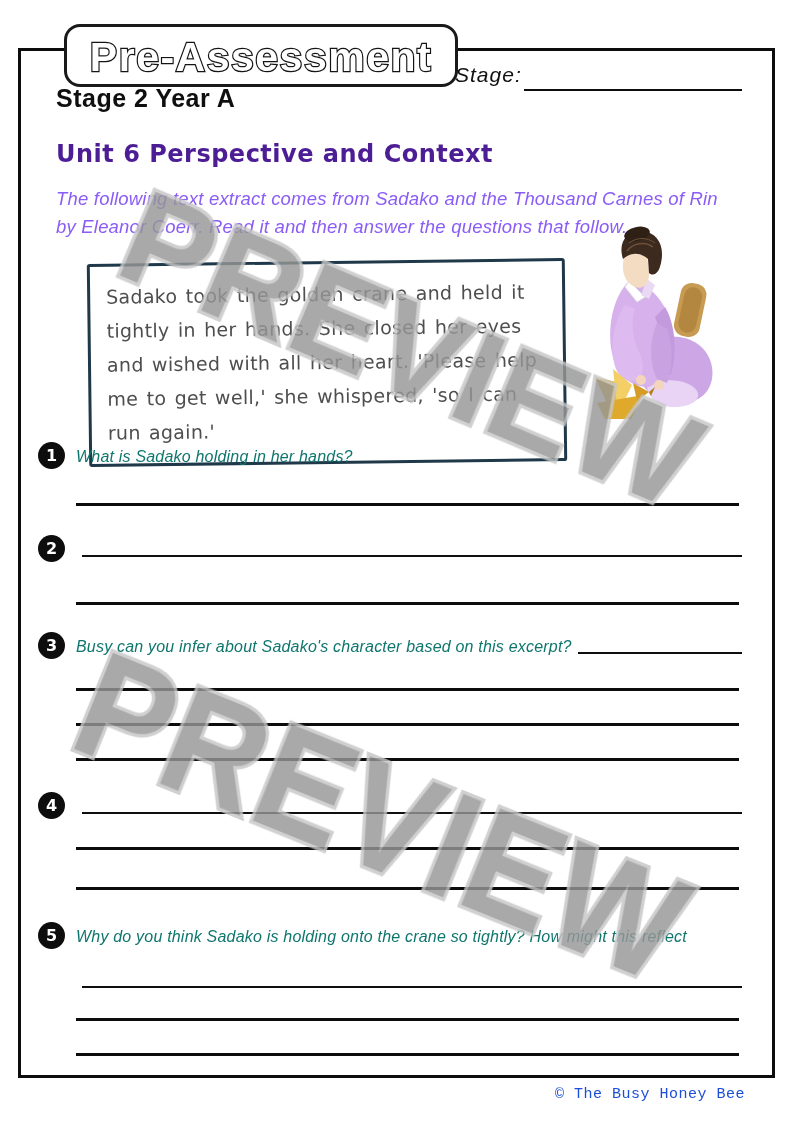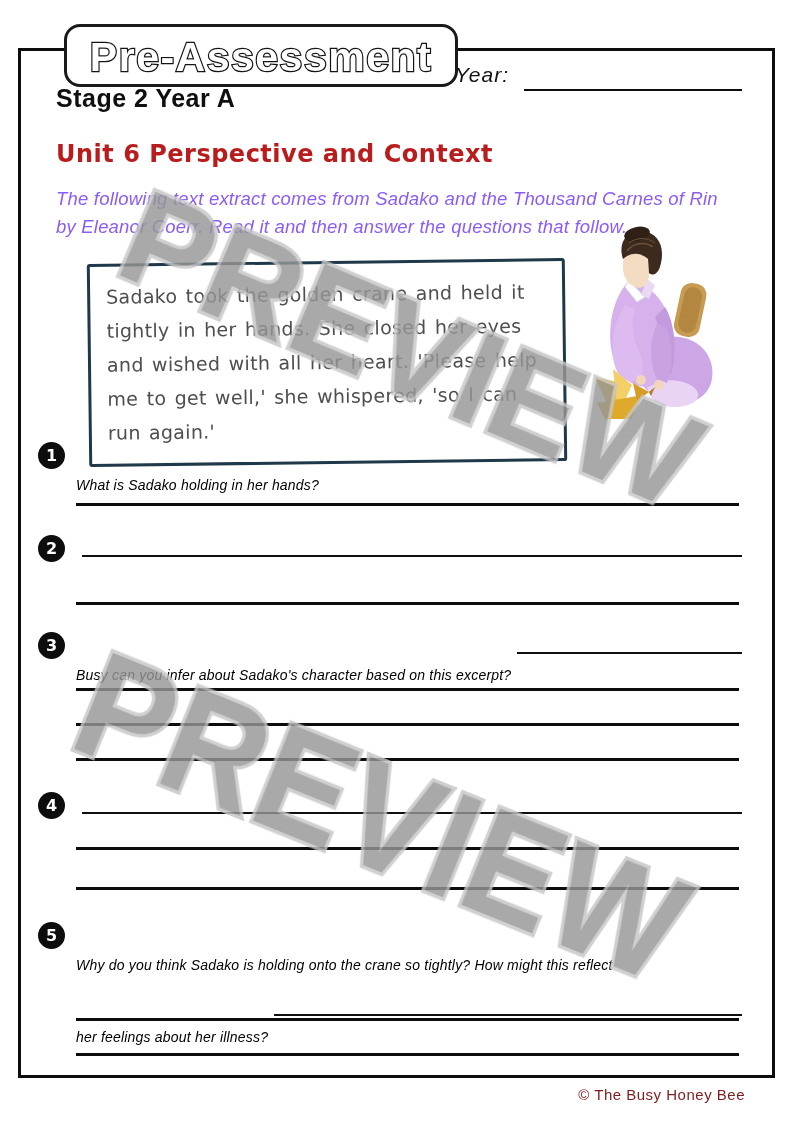--- a/index.html
+++ b/index.html
@@ -25,21 +25,21 @@
   .name-line {
     position:absolute; left:524px; top:61px; width:218px; height:30px;
     border-bottom:2.5px solid #0d0d0d; z-index:3;
   }
   .h-stage {
     position:absolute; left:56px; top:84px; font-family:Liberation Sans, sans-serif;
     font-weight:bold; font-size:25px; color:#0f0f0f; letter-spacing:0.5px;
   }
   .h-unit {
     position:absolute; left:56px; top:140px; font-family:"DejaVu Sans", sans-serif;
-    font-weight:bold; font-size:24px; color:#b91c1c; letter-spacing:0.5px;
+    font-weight:bold; font-size:24px; color:#4c1d95; letter-spacing:0.5px;
   }
   .intro {
     position:absolute; left:56px; top:185px; width:668px;
     font-size:18.5px; line-height:27.5px; color:#8b5cf6; font-style:italic;
     letter-spacing:0.2px;
   }
   .excerpt-box {
     position:absolute; left:88px; top:261px; width:478px;
     border:3px solid #20394a; border-radius:3px; background:#ffffff;
     padding:13px 16px 14px 16px; transform:rotate(-0.7deg);
@@ -53,55 +53,55 @@
   }
   .qnum {
     flex:0 0 auto; width:27px; height:27px; border-radius:50%;
     background:#0d0d0d; color:#ffffff; font-family:"DejaVu Sans", sans-serif;
     font-weight:bold; font-size:16px; display:flex; align-items:center;
     justify-content:center; margin-top:1px;
   }
   .qbody { flex:1; }
   .qrow { display:flex; align-items:flex-start; }
   .qtext {
-    font-size:14px; color:#000000; font-style:italic; letter-spacing:0.2px;
-    line-height:26px; padding-top:3px; white-space:nowrap;margin-top:28px;
+    font-size:16px; color:#0f766e; font-style:italic; letter-spacing:0.2px;
+    line-height:26px; padding-top:3px; white-space:nowrap;
   }
   .qline {
     flex:1; min-width:50px; border-bottom:2.5px solid #0f0f0f;
     height:23px; margin-left:6px;
   }
   .q5row2 { margin-top:15px; }
   .ansline {
     position:absolute; left:76px; width:663px; height:0;
     border-top:3px solid #0c0c0c;
   }
   .footer {
-    position:absolute; top:1086px; right:49px; font-family:Liberation Sans, sans-serif;
-    font-size:15px; color:#7f1d1d; letter-spacing:0.5px;text-align:right;
+    position:absolute; top:1086px; right:49px; font-family:Liberation Mono, monospace;
+    font-size:15px; color:#1d4ed8; letter-spacing:0.5px;text-align:right;
   }
   .wm {
     position:absolute; left:0; top:0; width:794px; height:1122px;
     z-index:40; pointer-events:none;
   }
 </style>
 </head>
 <body>
 
 <div class="page">
 
   <div class="frame"></div>
 
   <div class="title-box">
     <svg width="380" height="54" viewBox="0 0 380 54">
       <text x="190" y="42" text-anchor="middle" font-family="Liberation Sans, sans-serif" font-weight="bold" font-size="41" fill="#ffffff" stroke="#141414" stroke-width="2.4" paint-order="stroke" letter-spacing="1.5">Pre-Assessment</text>
     </svg>
   </div>
 
-  <div class="name-label">Year:</div>
+  <div class="name-label">Stage:</div>
   <div class="name-line"></div>
 
   <div class="h-stage">Stage 2 Year A</div>
   <div class="h-unit">Unit 6 Perspective and Context</div>
 
   <p class="intro">The following text extract comes from Sadako and the Thousand Carnes of Rin by Eleanor Coerr. Read it and then answer the questions that follow.</p>
 
   <div class="excerpt-box">
     <span>Sadako took the golden crane and held it tightly in her hands. She closed her eyes and wished with all her heart. 'Please help me to get well,' she whispered, 'so I can run again.'</span>
   </div>
@@ -180,21 +180,20 @@
   <div class="ansline" style="top:847px;"></div>
   <div class="ansline" style="top:887px;"></div>
 
   <div class="q" style="top:921px;">
     <div class="qnum">5</div>
     <div class="qbody">
       <div class="qrow">
         <span class="qtext">Why do you think Sadako is holding onto the crane so tightly? How might this reflect</span>
       </div>
       <div class="qrow q5row2">
-        <span class="qtext">her feelings about her illness?</span>
         <div class="qline"></div>
       </div>
     </div>
   </div>
   <div class="ansline" style="top:1018px;"></div>
   <div class="ansline" style="top:1053px;"></div>
 
   <div class="footer">© The Busy Honey Bee</div>
 
   <svg class="wm" viewBox="0 0 794 1122">

